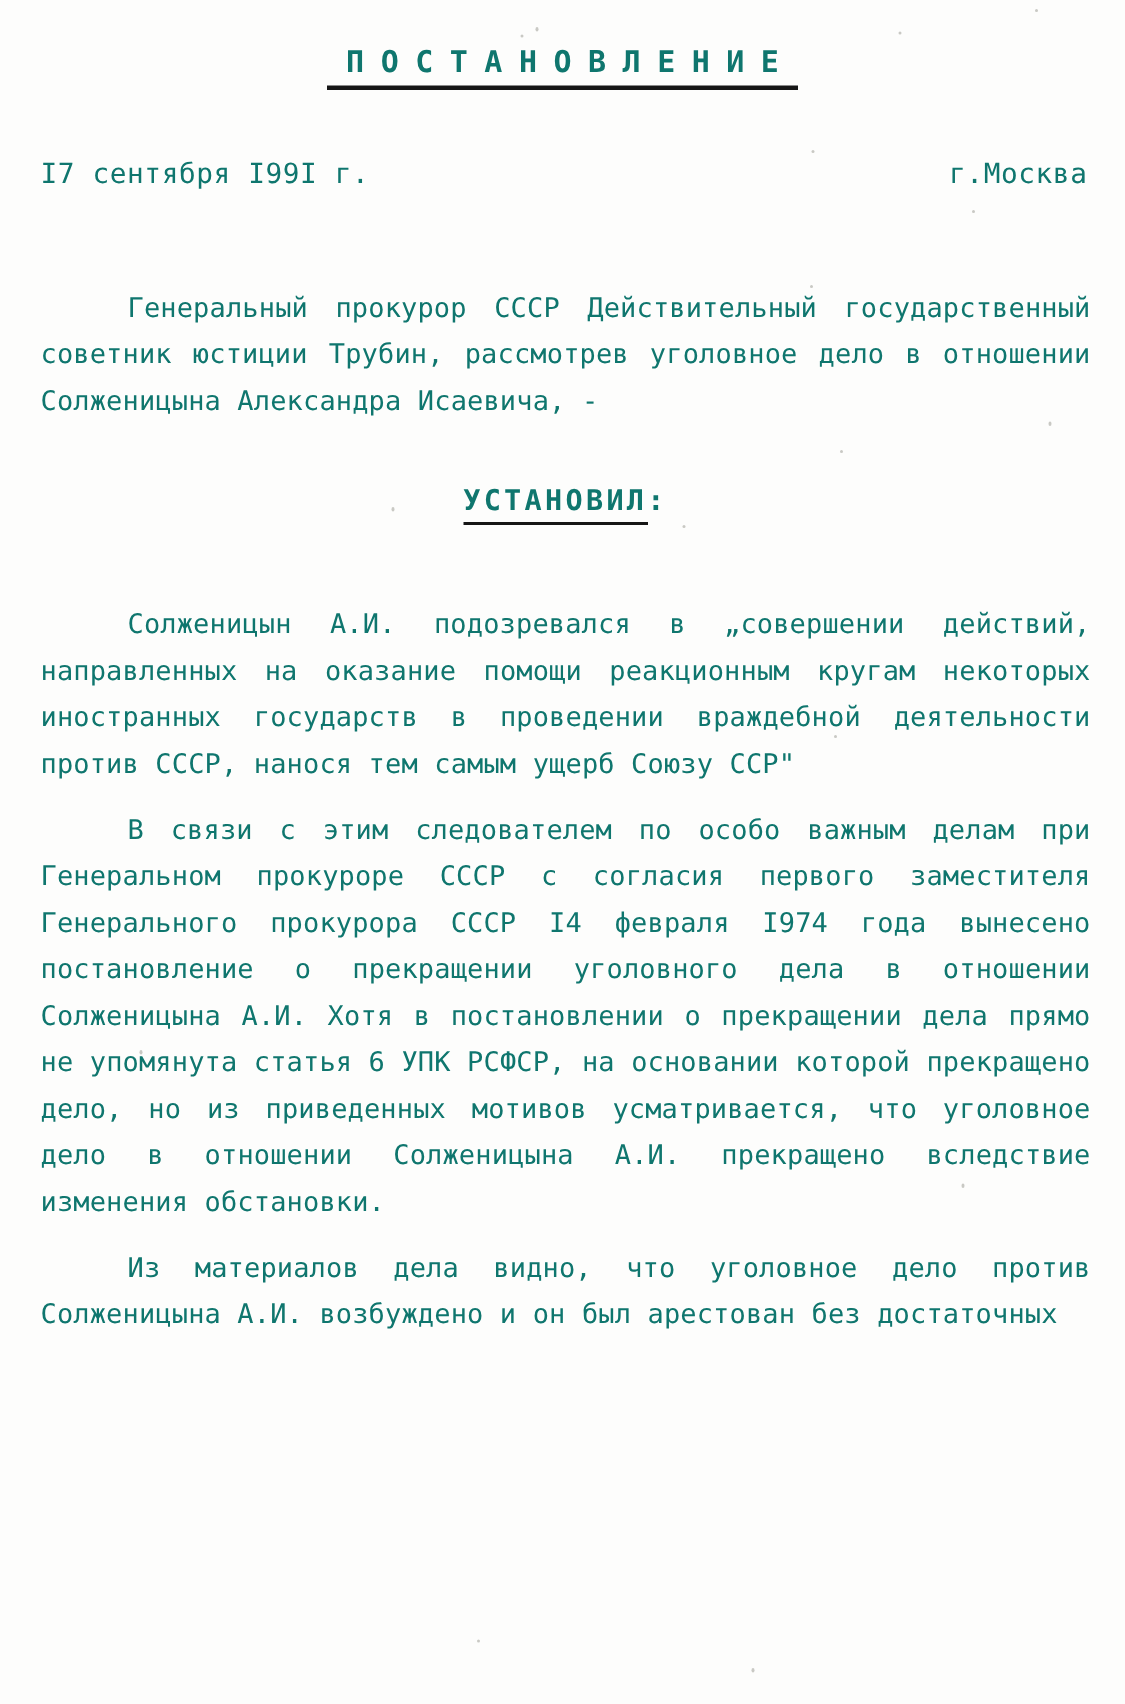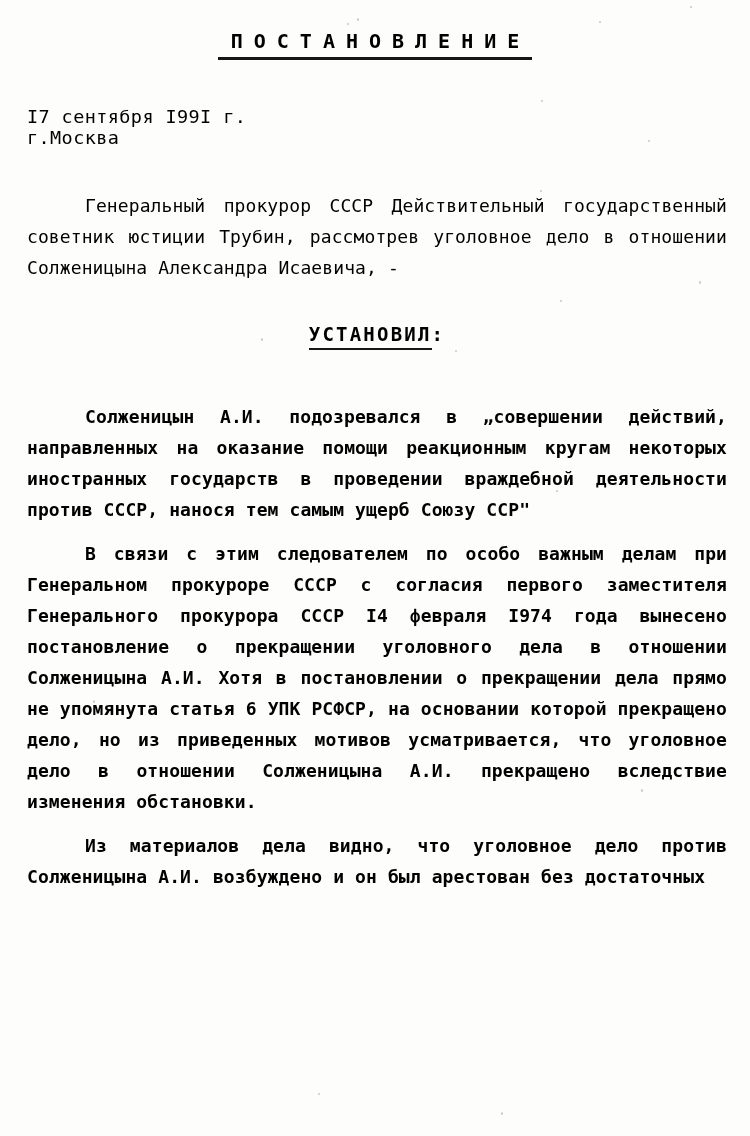--- a/index.html
+++ b/index.html
@@ -8,21 +8,21 @@
     padding: 0;
     background: #ffffff;
   }
   .page {
     position: relative;
     width: 750px;
     height: 1136px;
     overflow: hidden;
     background: #fdfdfc;
     font-family: "DejaVu Sans Mono", "Liberation Mono", monospace;
-    color: #000000;
+    color: #0f766e;
     -webkit-font-smoothing: none;
   }
 
   
   .speck {
     position: absolute;
     background: #c9c9c4;
     border-radius: 50%;
     pointer-events: none;
   }
@@ -50,41 +50,40 @@
   .meta-row {
     position: absolute;
     top: 106px;
     left: 27px;
     width: 698px;
     display: flex;
     justify-content: space-between;
     align-items: baseline;
     font-size: 18.5px;
     letter-spacing: 0.4px;
-    flex-direction: column;
   }
 
   
   .body {
     position: absolute;
     top: 190px;
     left: 27px;
     width: 700px;
   }
   .para {
     font-size: 18px;
     line-height: 31px;
     text-indent: 58px;
     text-align: justify;
     margin: 0;
     letter-spacing: 0.1px;
     hyphens: manual;
   }
   .para + .para { margin-top: 8px; }
-  .para.gap-top { margin-top: 13px; font-weight: bold; }
+  .para.gap-top { margin-top: 13px; }
 
   
   .ustanovil-wrap {
     text-align: center;
     margin: 40px 0 48px 0;
   }
   .ustanovil {
     display: inline-block;
     font-size: 19px;
     font-weight: 700;

